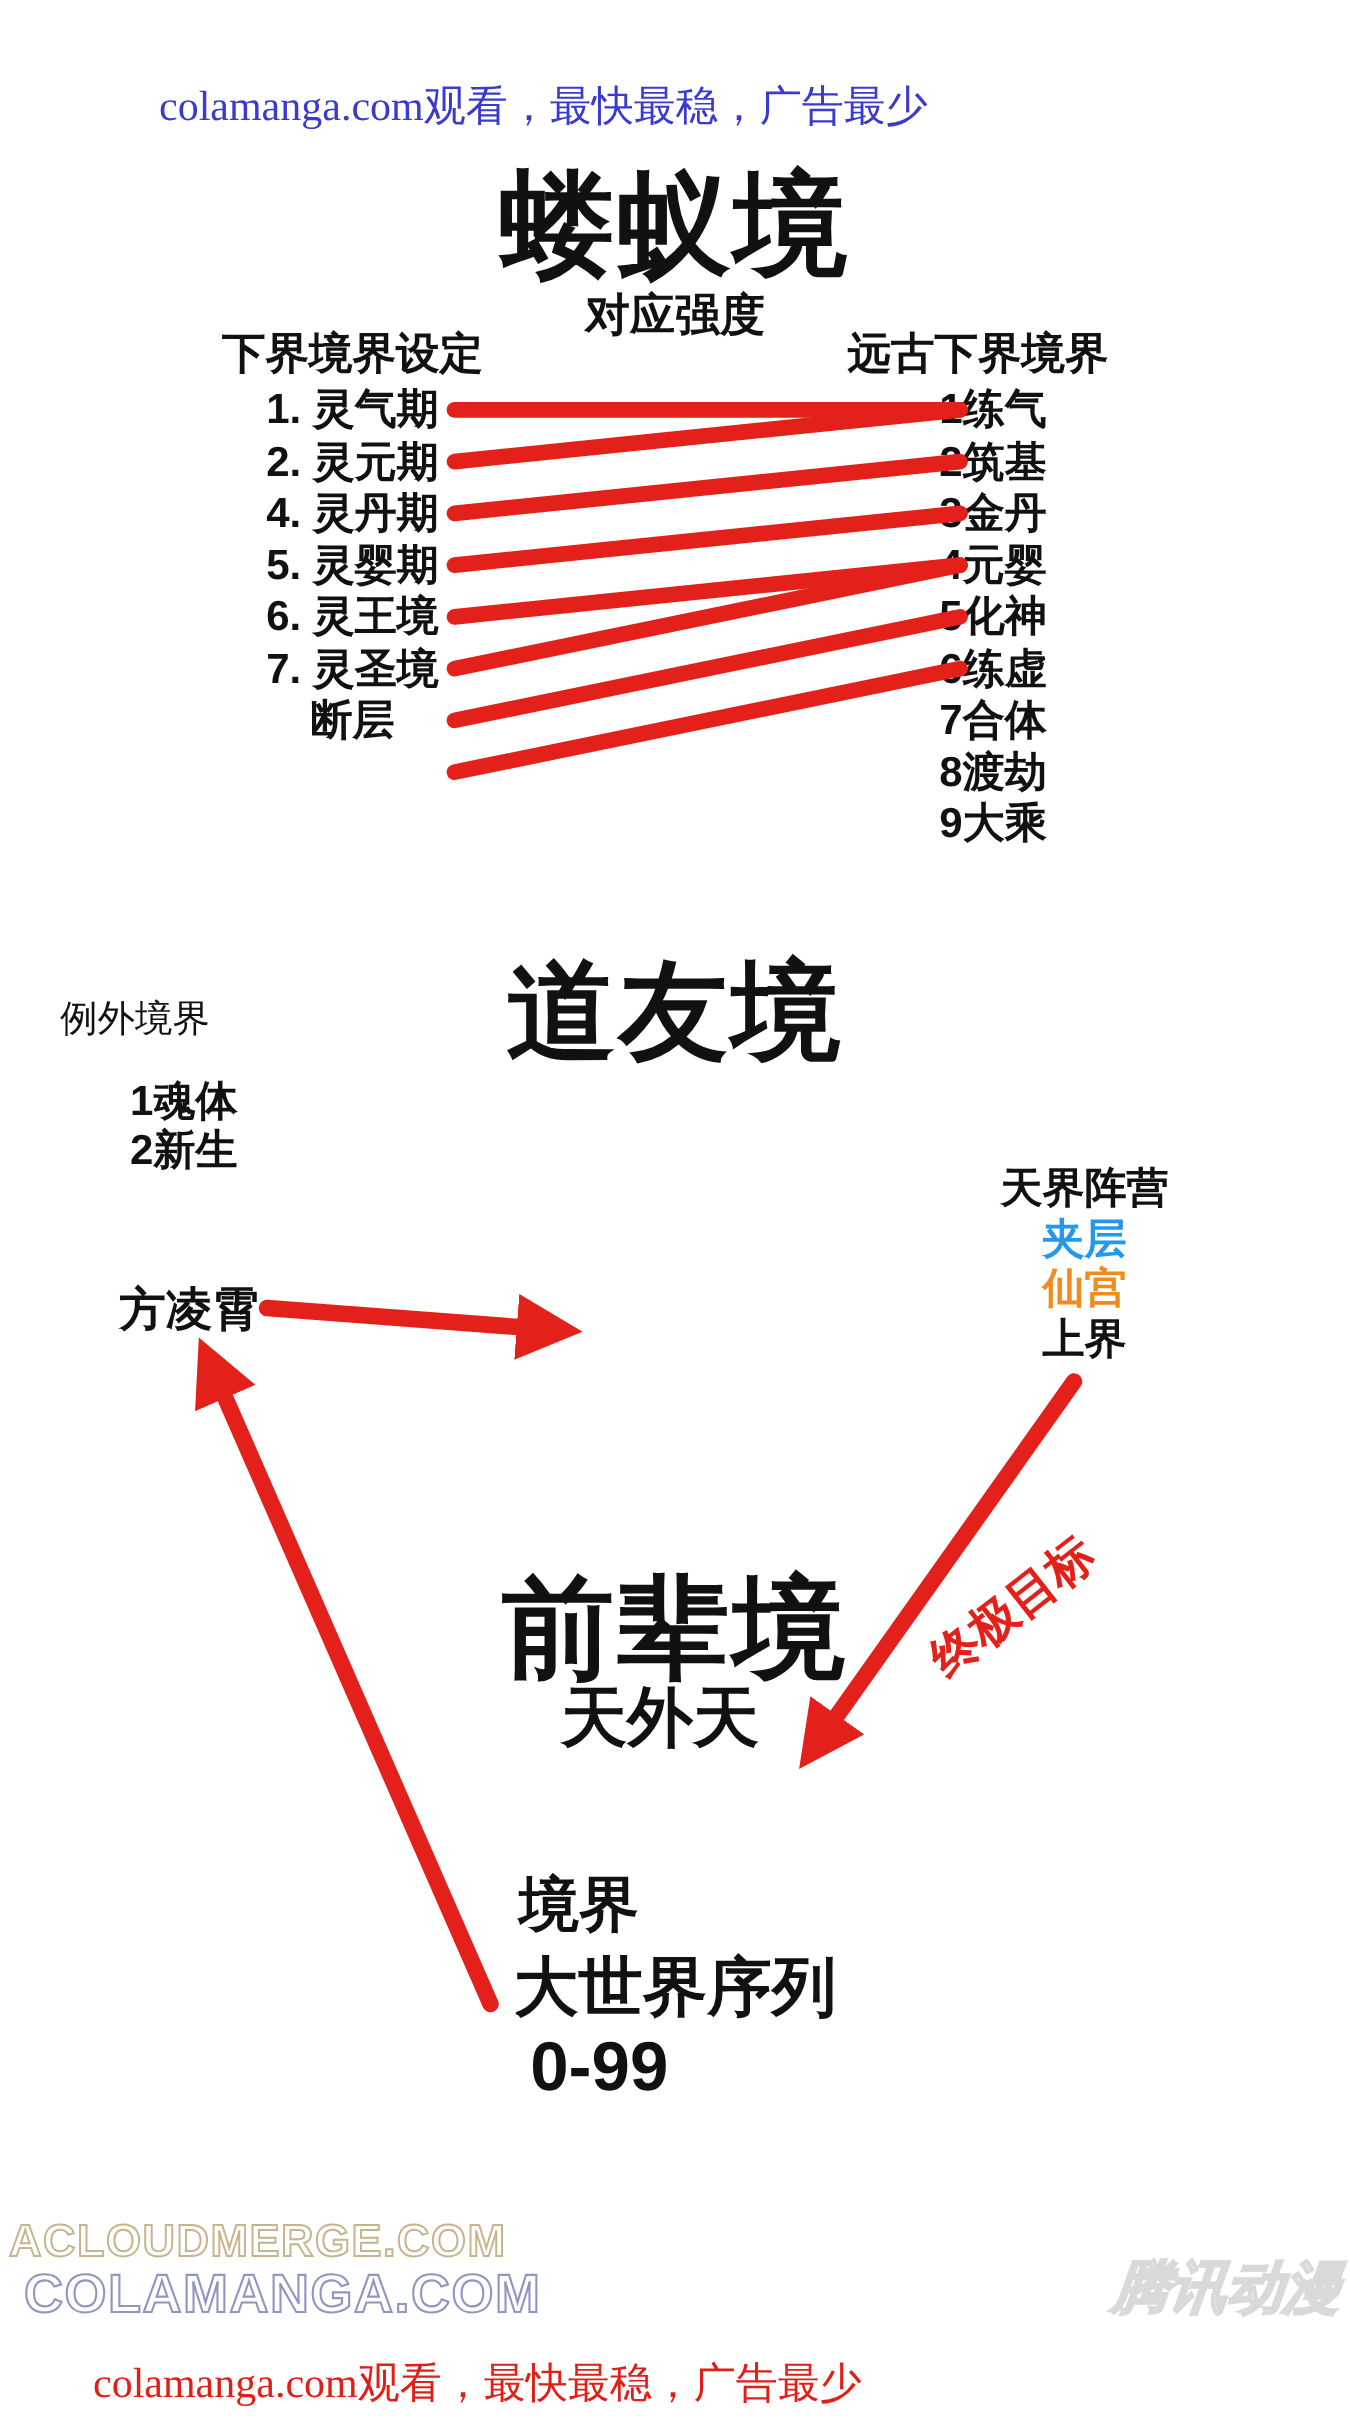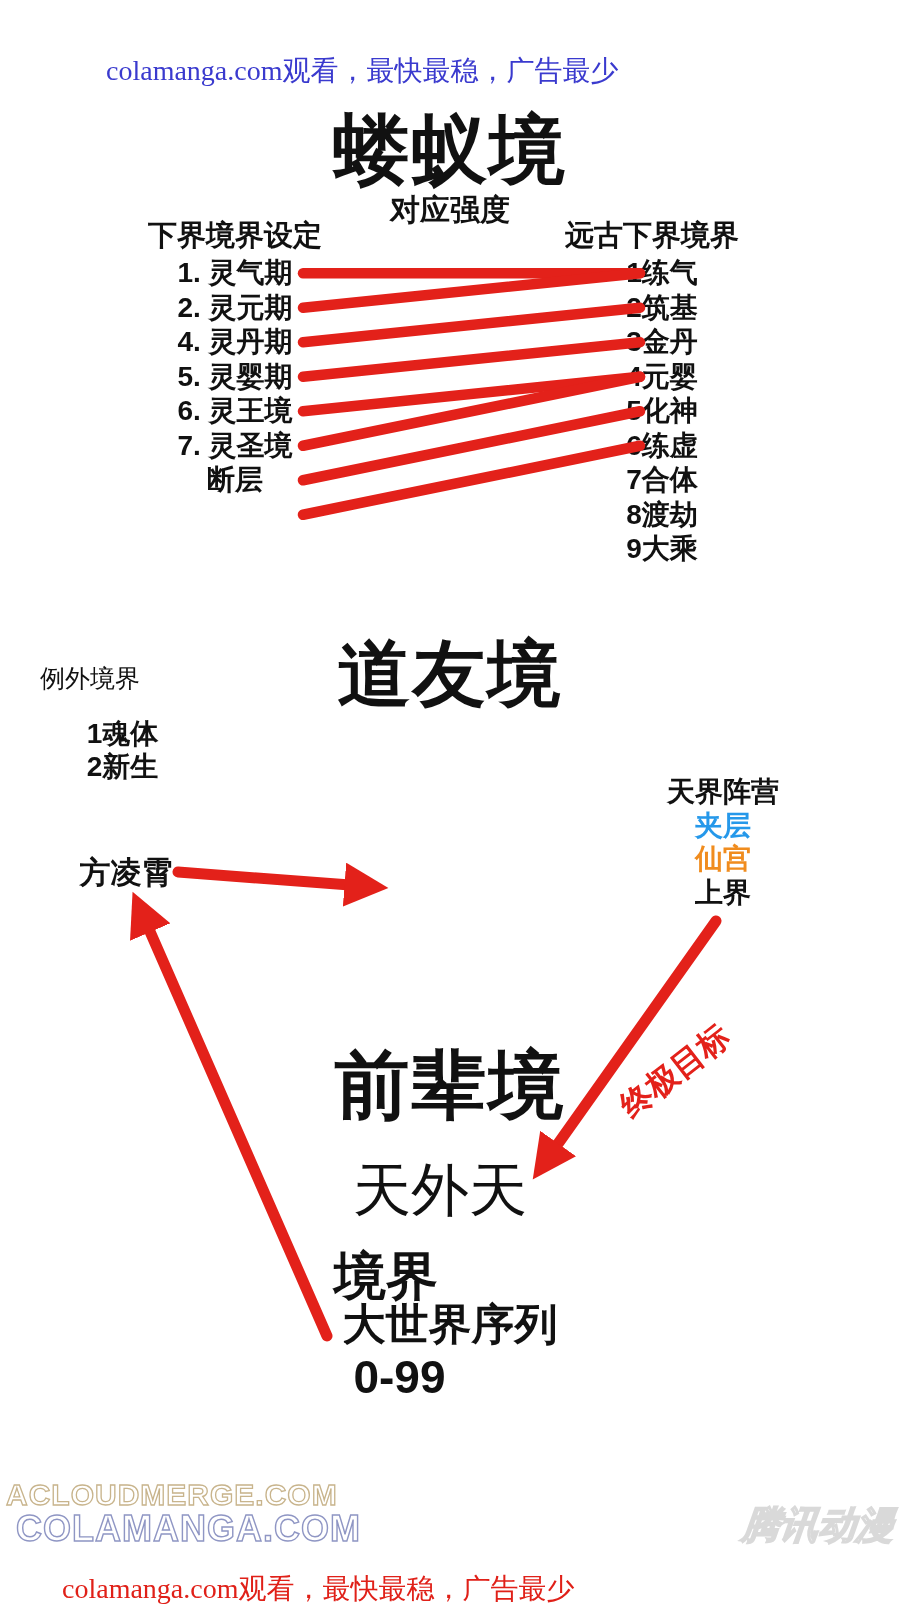--- a/index.html
+++ b/index.html
@@ -24,22 +24,22 @@
   .exc-header{left:40px;top:662px;width:165px;text-align:left;font-size:25px;font-weight:400;}
   .exc-list{left:40px;top:717px;width:165px;}
   .exc-list .row{height:33px;line-height:33px;font-size:28px;font-weight:800;text-align:center;}
   .levels{left:300px;top:770px;width:300px;}
   .levels .row{height:34px;line-height:34px;font-size:29px;font-weight:800;text-align:center;white-space:nowrap;}
   .camp{left:648px;top:775px;width:150px;}
   .camp .row{height:33.5px;line-height:33.5px;font-size:28px;font-weight:800;text-align:center;white-space:nowrap;}
   .fang{left:70px;top:852px;width:112px;text-align:center;font-size:31px;font-weight:800;white-space:nowrap;}
   .goal-label{left:600px;top:1050px;width:150px;height:42px;line-height:42px;text-align:center;
               font-size:32px;font-weight:800;color:#e3211a;transform:rotate(-38deg);white-space:nowrap;}
-  .tianwaitian{left:0;width:880px;text-align:center;top:1152px;font-size:58px;font-weight:400;}
-  .jingjie{left:0;width:772px;text-align:center;top:1242px;font-size:52px;font-weight:900;}
+  .tianwaitian{left:0;width:880px;text-align:center;top:1116px;font-size:44px;font-weight:700;}
+  .jingjie{left:0;width:772px;text-align:center;top:1242px;font-size:40px;font-weight:900;}
   .daxu{left:0;width:900px;text-align:center;top:1296px;font-size:43px;font-weight:900;}
   .range{left:0;width:799px;text-align:center;top:1350px;font-size:46px;font-weight:700;}
   .wm{white-space:nowrap;color:#ffffff;font-weight:800;letter-spacing:1px;}
   .wm1{left:6px;top:1478px;font-size:30px;-webkit-text-stroke:1.3px #c8b48c;}
   .wm2{left:16px;top:1508px;font-size:36px;-webkit-text-stroke:1.4px #8f96c4;}
   .pub-logo{left:742px;top:1500px;font-size:38px;font-weight:900;font-style:italic;color:#ffffff;
             -webkit-text-stroke:1.6px #d9d9d9;transform:skewX(-6deg);white-space:nowrap;}
   #overlay{position:absolute;left:0;top:0;width:900px;height:1615px;pointer-events:none;z-index:5;}
 </style>
 </head>

